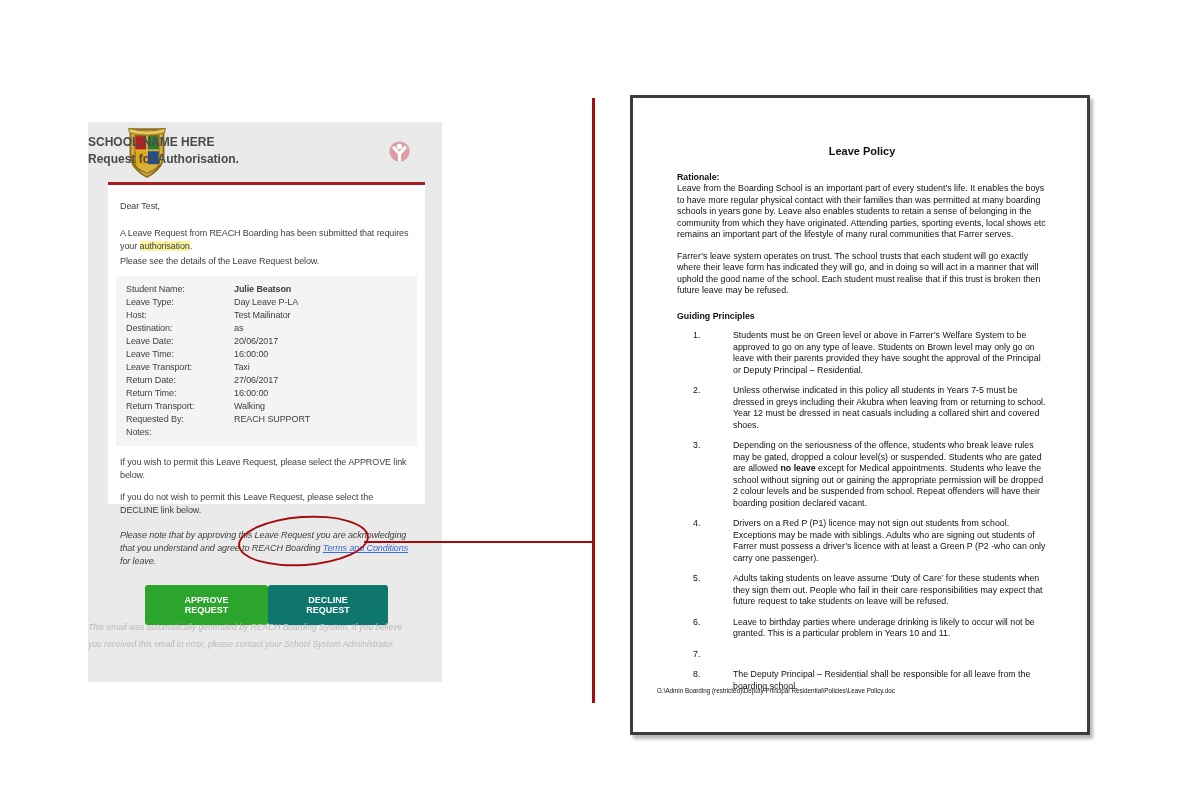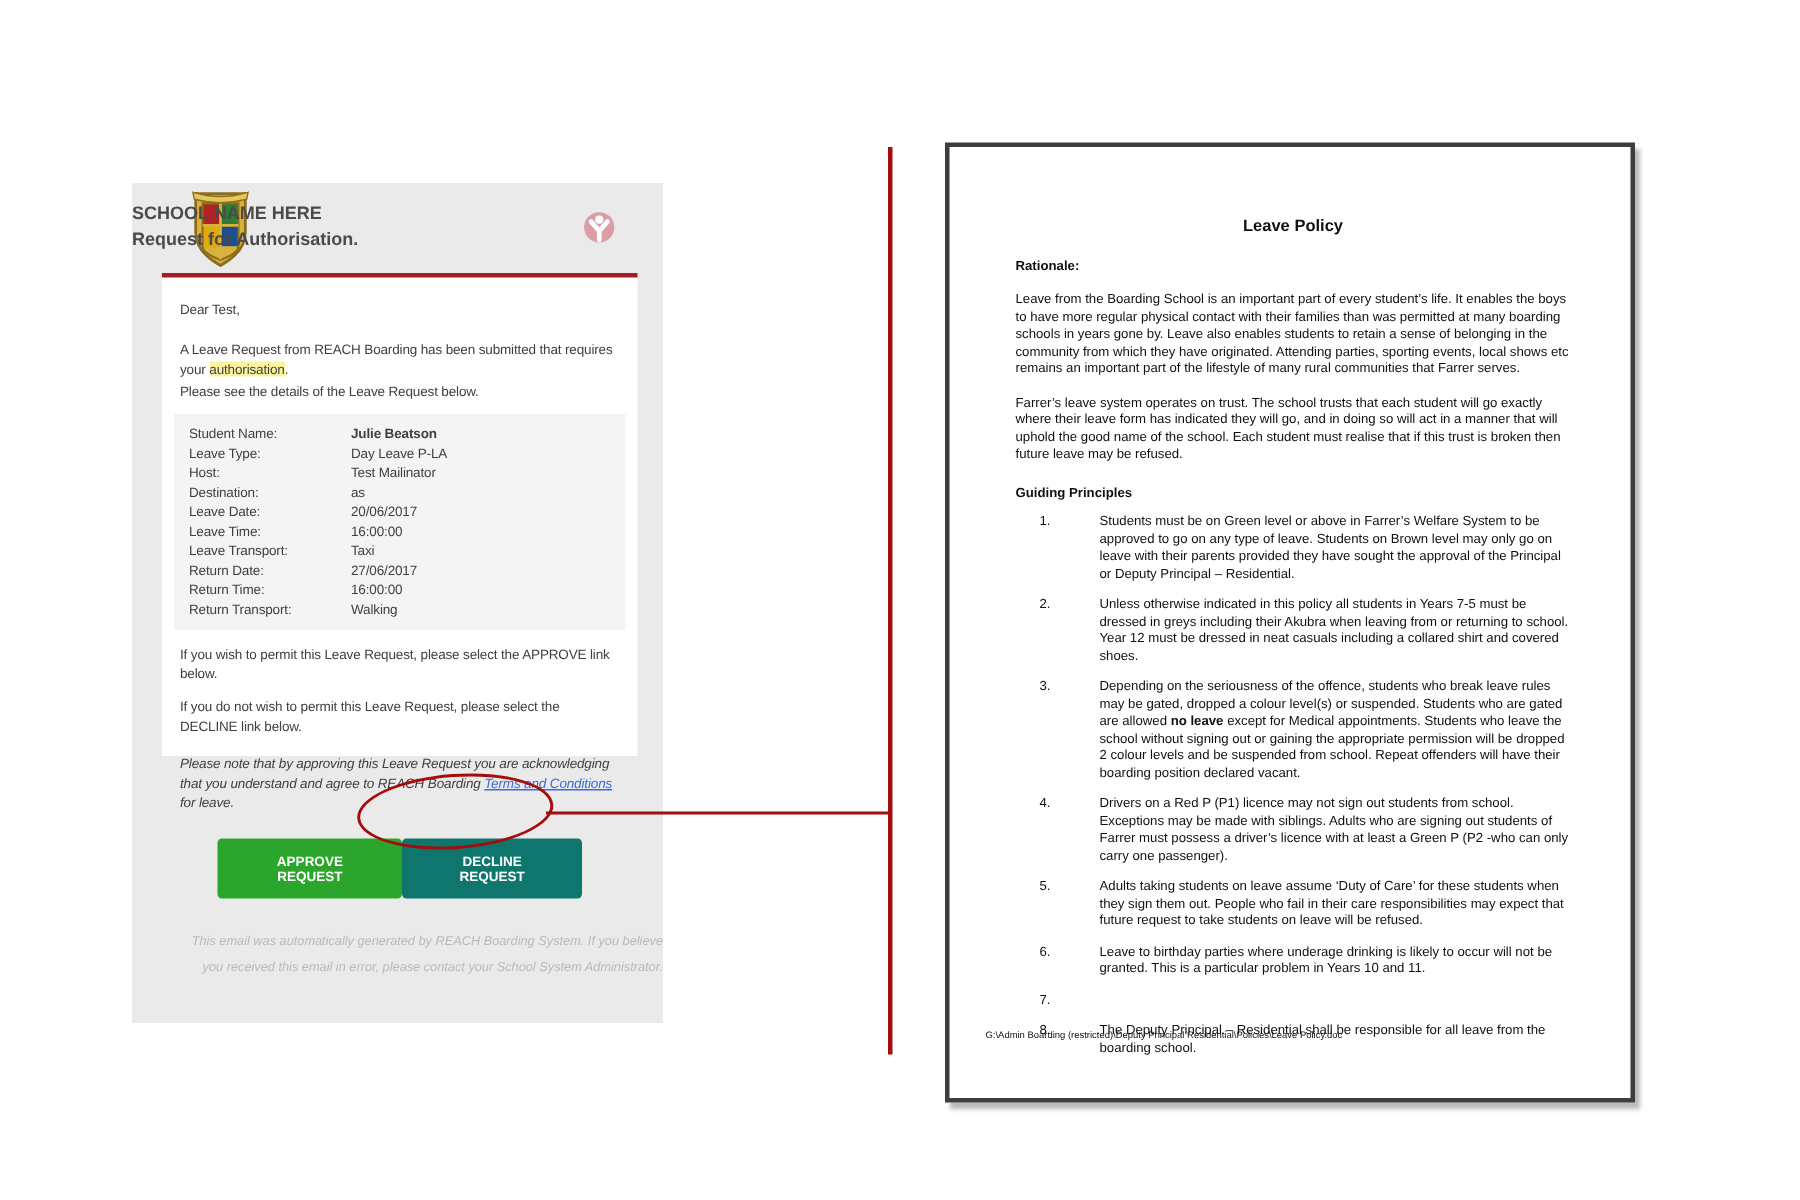--- a/index.html
+++ b/index.html
@@ -35,32 +35,32 @@
   .instruction { margin:0 0 9px 0 !important; }
   .terms-note { font-style:italic; margin:12px 0 0 0 !important; }
   .terms-link { color:#3b6bd6; text-decoration:underline; cursor:pointer; }
 
   .buttons-row { display:flex; justify-content:space-between; padding:0 25px; margin-top:17px; }
   .btn { border:none; border-radius:3px; color:#fff; font-weight:bold; font-size:9px;
          font-family:"Liberation Sans", sans-serif; padding:10px 28px; min-width:98px; cursor:pointer; }
   .btn-approve { background:#2ca52c; }
   .btn-decline { background:#0f766e; }
 
-  .email-footer { position:absolute; left:0; right:0; top:497px; text-align:right;
+  .email-footer { position:absolute; left:0; right:0; top:497px; text-align:left;
                   font-size:8.5px; font-style:italic; color:#b9b9b9; line-height:17px; }
 
   
   .doc-page { position:absolute; left:630px; top:95px; width:460px; height:640px;
               background:#ffffff; border:3px solid #3d3d3d; box-sizing:border-box;
               box-shadow:3px 4px 3px rgba(0,0,0,0.28);
               font-family:Liberation Sans, sans-serif; color:#101010; overflow:hidden; }
   .doc-content { padding:48px 40px 0 44px; font-size:8.8px; line-height:11.5px; }
   .doc-title { text-align:center; font-weight:bold; font-size:11px; margin:0 0 14px 0; }
   .doc-heading { font-weight:bold; margin:0; }
-  .doc-p { margin:11px 0 10px 0; }
+  .doc-p { margin:0 0 10px 0; }
   .principles-heading { font-weight:bold; margin:14px 0 8px 0; }
   .principle { display:flex; margin-bottom:9px; }
   .p-num { width:24px; margin-left:16px; flex:none; }
   .p-text { flex:1; padding-left:16px; }
   .doc-footer-path { position:absolute; left:24px; bottom:38px; font-size:6.3px; color:#101010; }
 
   
   .annot { position:absolute; background:#a50d0d; }
   .v-line { left:592px; top:98px; width:3px; height:605px; }
   .h-line { left:364px; top:541px; width:229px; height:2px; }
@@ -147,20 +147,30 @@
             </div>
             <div class="detail-row">
               <span class="detail-label">Return Time:</span>
               <span class="detail-value">16:00:00</span>
             </div>
             <div class="detail-row">
               <span class="detail-label">Return Transport:</span>
               <span class="detail-value">Walking</span>
             </div>
           </div>
+          <div class="detail-group">
+            <div class="detail-row">
+              <span class="detail-label">Requested By:</span>
+              <span class="detail-value">REACH SUPPORT</span>
+            </div>
+            <div class="detail-row">
+              <span class="detail-label">Notes:</span>
+              <span class="detail-value"></span>
+            </div>
+          </div>
         </div>
 
       <p class="instruction">If you wish to permit this Leave Request, please select the APPROVE link below.</p>
       <p class="instruction">If you do not wish to permit this Leave Request, please select the DECLINE link below.</p>
 
       <p class="terms-note"><span>Please note that by approving this Leave Request you are acknowledging that you understand and agree to REACH Boarding </span><a class="terms-link">Terms and Conditions</a><span> for leave.</span></p>
 
       <div class="buttons-row">
         <button class="btn btn-approve">APPROVE REQUEST</button>
         <button class="btn btn-decline">DECLINE REQUEST</button>

